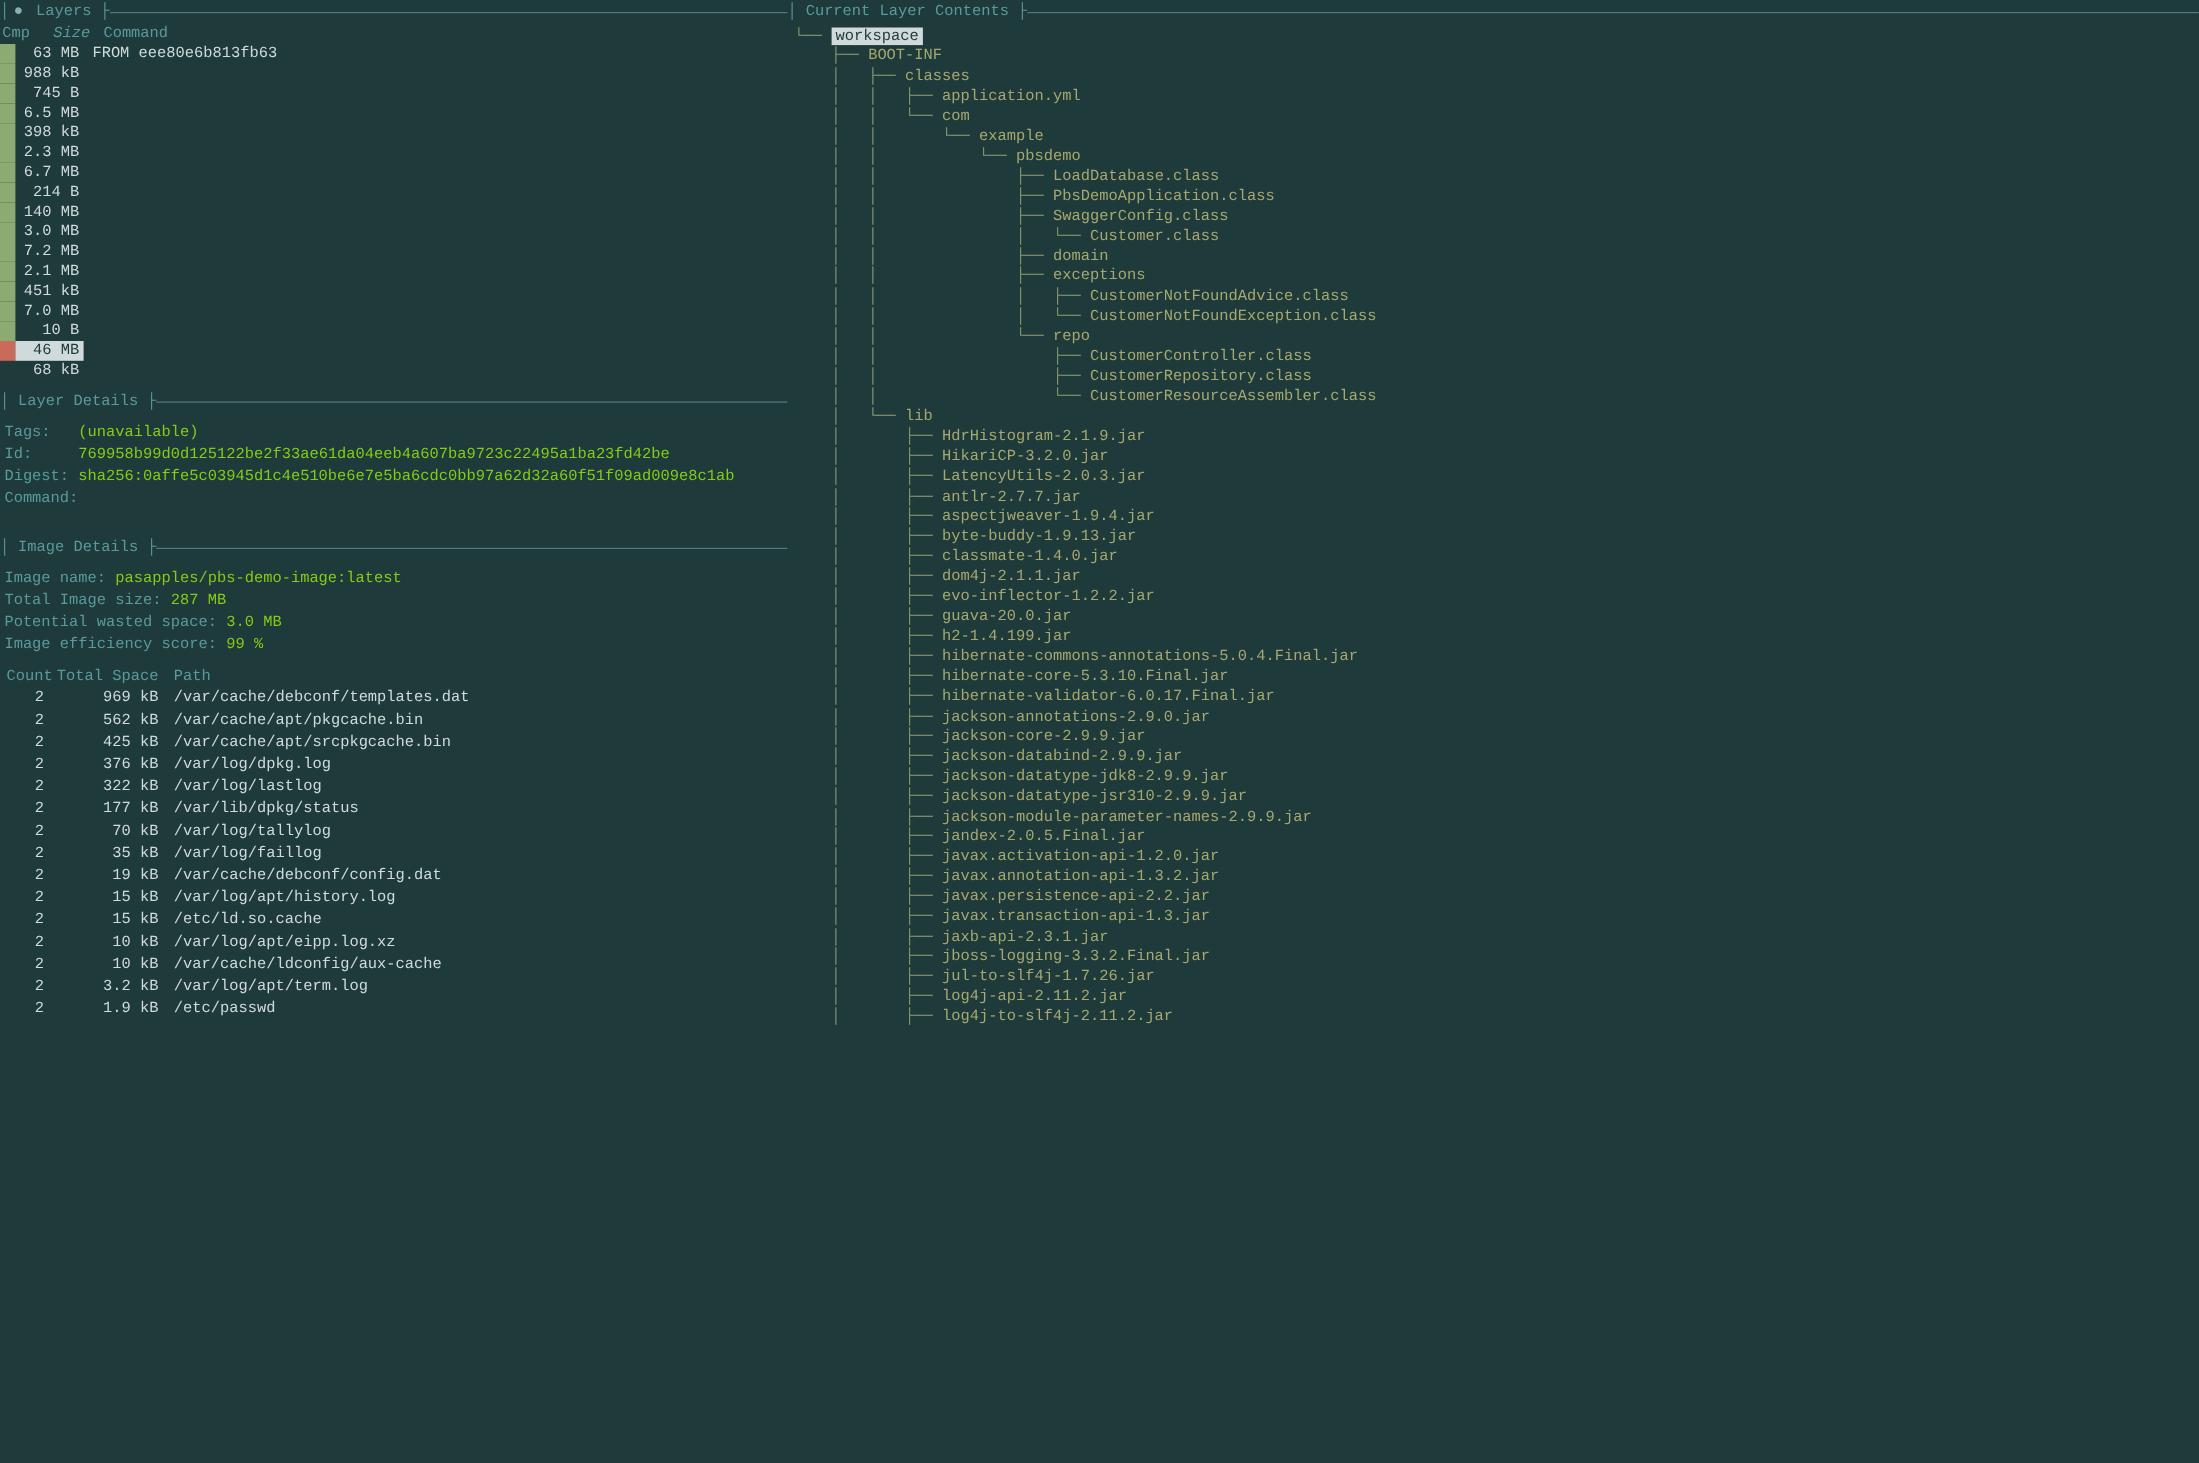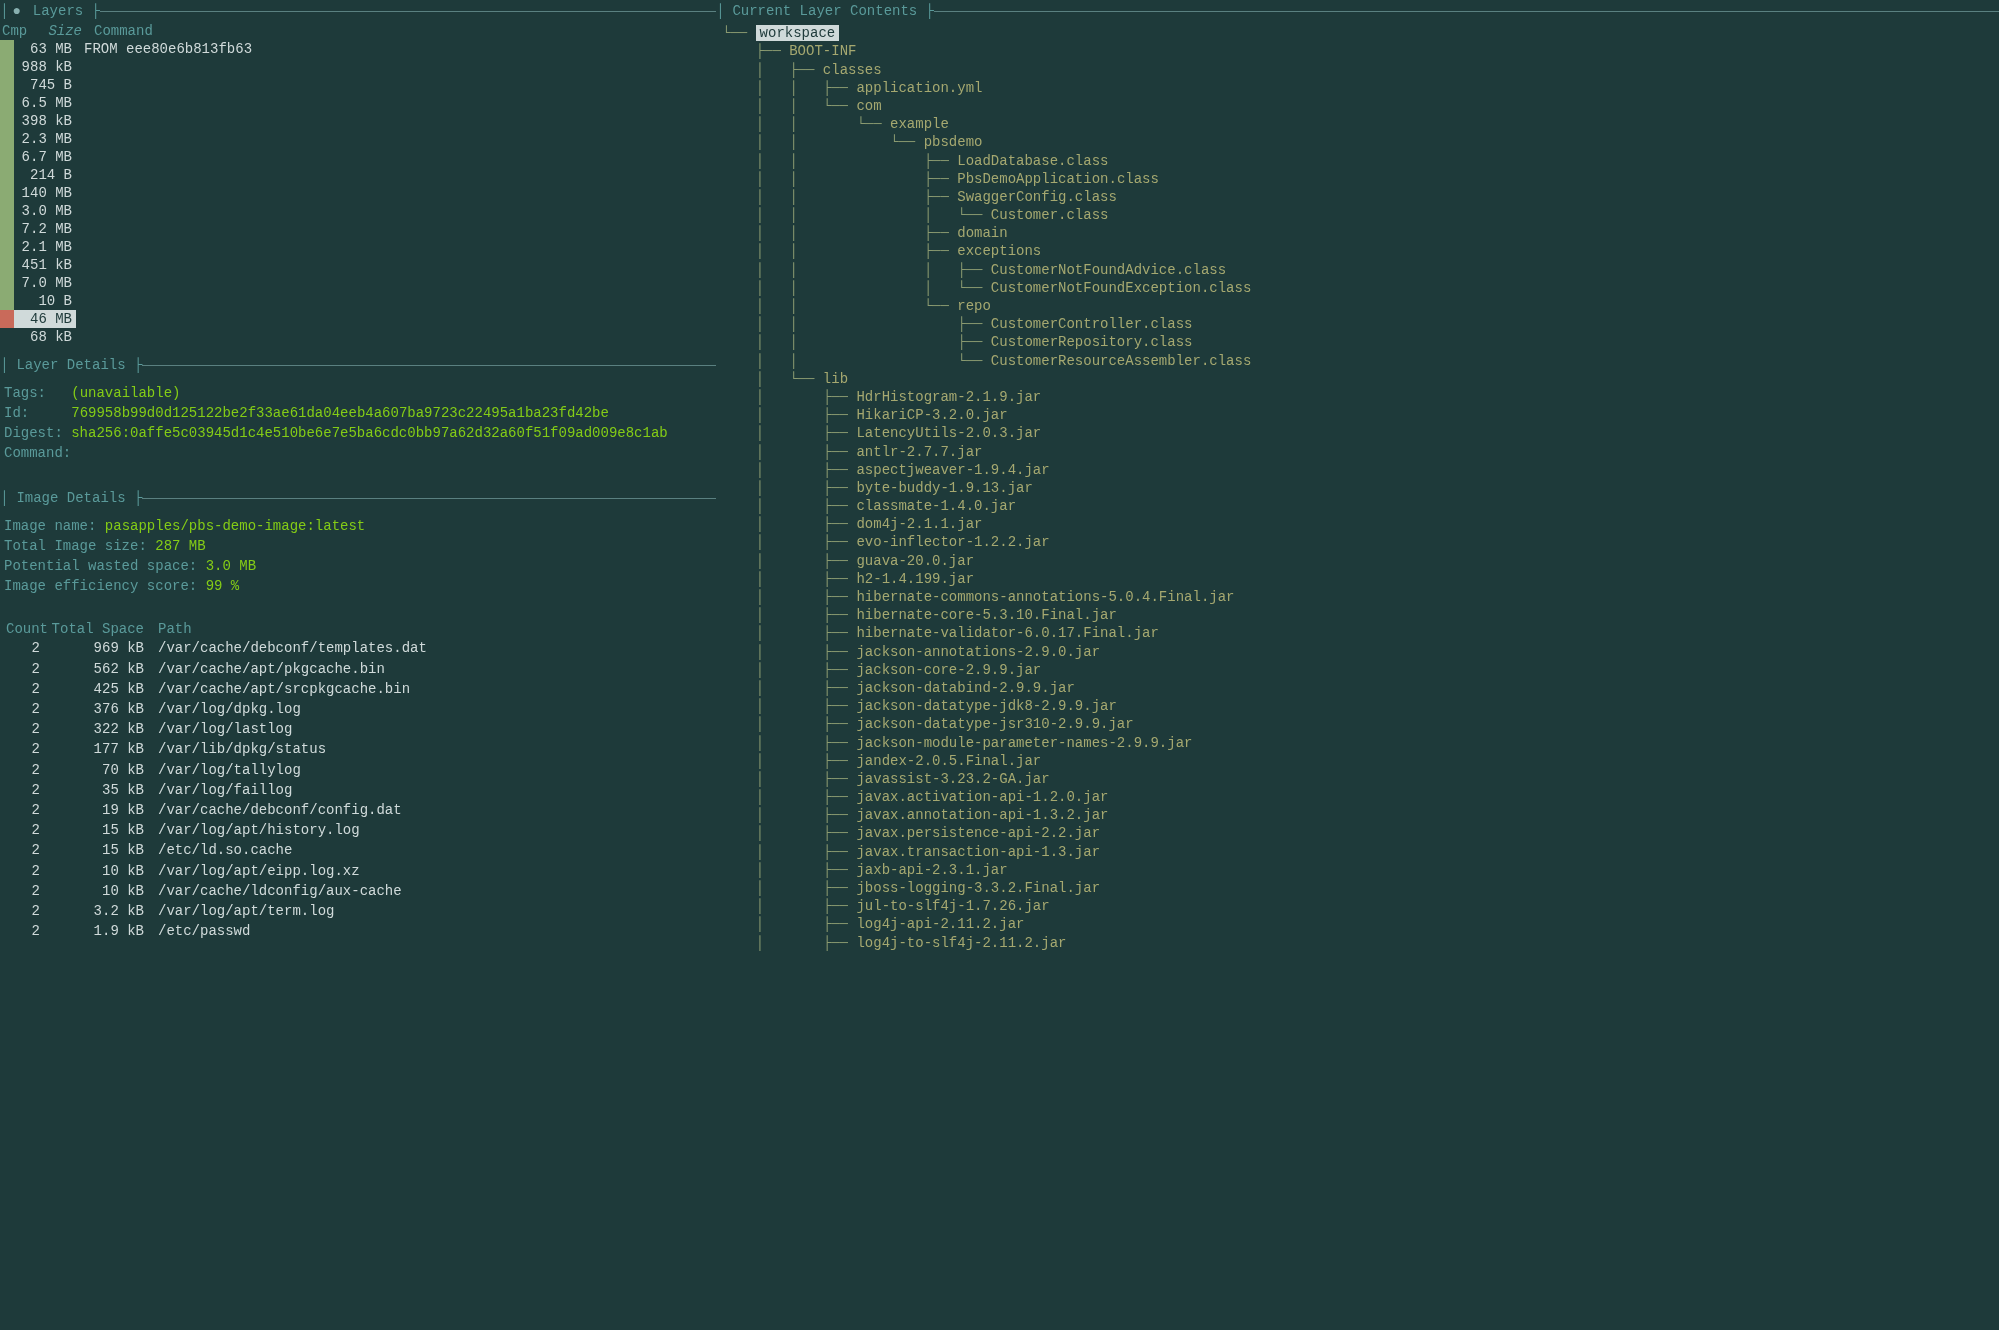--- a/index.html
+++ b/index.html
@@ -91,21 +91,21 @@
     padding: 6px 4px 4px 4px;
   }
   .detail-line {
     padding: 1px 0;
   }
   .detail-label { color: #5a9a9a; }
   .detail-value { color: #84cc16; }
   .table-header {
     color: #5a9a9a;
     display: flex;
-    margin-top: 24px;
+    margin-top: 10px;
   }
   .col-count { width: 46px; text-align: left; padding-left: 2px;}
   .col-tspace { width: 100px; text-align: right; padding-right: 6px;}
   .col-path { flex: 1; padding-left: 8px;}
   .waste-row {
     display: flex;
     color: #d0dada;
     padding: 1px 0;
   }
   .tree-row {
@@ -385,21 +385,20 @@
         <div class="tree-row"><span class="tree-connector">    │       ├── </span><span>hibernate-commons-annotations-5.0.4.Final.jar</span></div>
         <div class="tree-row"><span class="tree-connector">    │       ├── </span><span>hibernate-core-5.3.10.Final.jar</span></div>
         <div class="tree-row"><span class="tree-connector">    │       ├── </span><span>hibernate-validator-6.0.17.Final.jar</span></div>
         <div class="tree-row"><span class="tree-connector">    │       ├── </span><span>jackson-annotations-2.9.0.jar</span></div>
         <div class="tree-row"><span class="tree-connector">    │       ├── </span><span>jackson-core-2.9.9.jar</span></div>
         <div class="tree-row"><span class="tree-connector">    │       ├── </span><span>jackson-databind-2.9.9.jar</span></div>
         <div class="tree-row"><span class="tree-connector">    │       ├── </span><span>jackson-datatype-jdk8-2.9.9.jar</span></div>
         <div class="tree-row"><span class="tree-connector">    │       ├── </span><span>jackson-datatype-jsr310-2.9.9.jar</span></div>
         <div class="tree-row"><span class="tree-connector">    │       ├── </span><span>jackson-module-parameter-names-2.9.9.jar</span></div>
         <div class="tree-row"><span class="tree-connector">    │       ├── </span><span>jandex-2.0.5.Final.jar</span></div>
-        <div class="tree-row"><span class="tree-connector">    │       ├── </span><span>javassist-3.23.2-GA.jar</span></div>
         <div class="tree-row"><span class="tree-connector">    │       ├── </span><span>javax.activation-api-1.2.0.jar</span></div>
         <div class="tree-row"><span class="tree-connector">    │       ├── </span><span>javax.annotation-api-1.3.2.jar</span></div>
         <div class="tree-row"><span class="tree-connector">    │       ├── </span><span>javax.persistence-api-2.2.jar</span></div>
         <div class="tree-row"><span class="tree-connector">    │       ├── </span><span>javax.transaction-api-1.3.jar</span></div>
         <div class="tree-row"><span class="tree-connector">    │       ├── </span><span>jaxb-api-2.3.1.jar</span></div>
         <div class="tree-row"><span class="tree-connector">    │       ├── </span><span>jboss-logging-3.3.2.Final.jar</span></div>
         <div class="tree-row"><span class="tree-connector">    │       ├── </span><span>jul-to-slf4j-1.7.26.jar</span></div>
         <div class="tree-row"><span class="tree-connector">    │       ├── </span><span>log4j-api-2.11.2.jar</span></div>
         <div class="tree-row"><span class="tree-connector">    │       ├── </span><span>log4j-to-slf4j-2.11.2.jar</span></div>
       </div>

